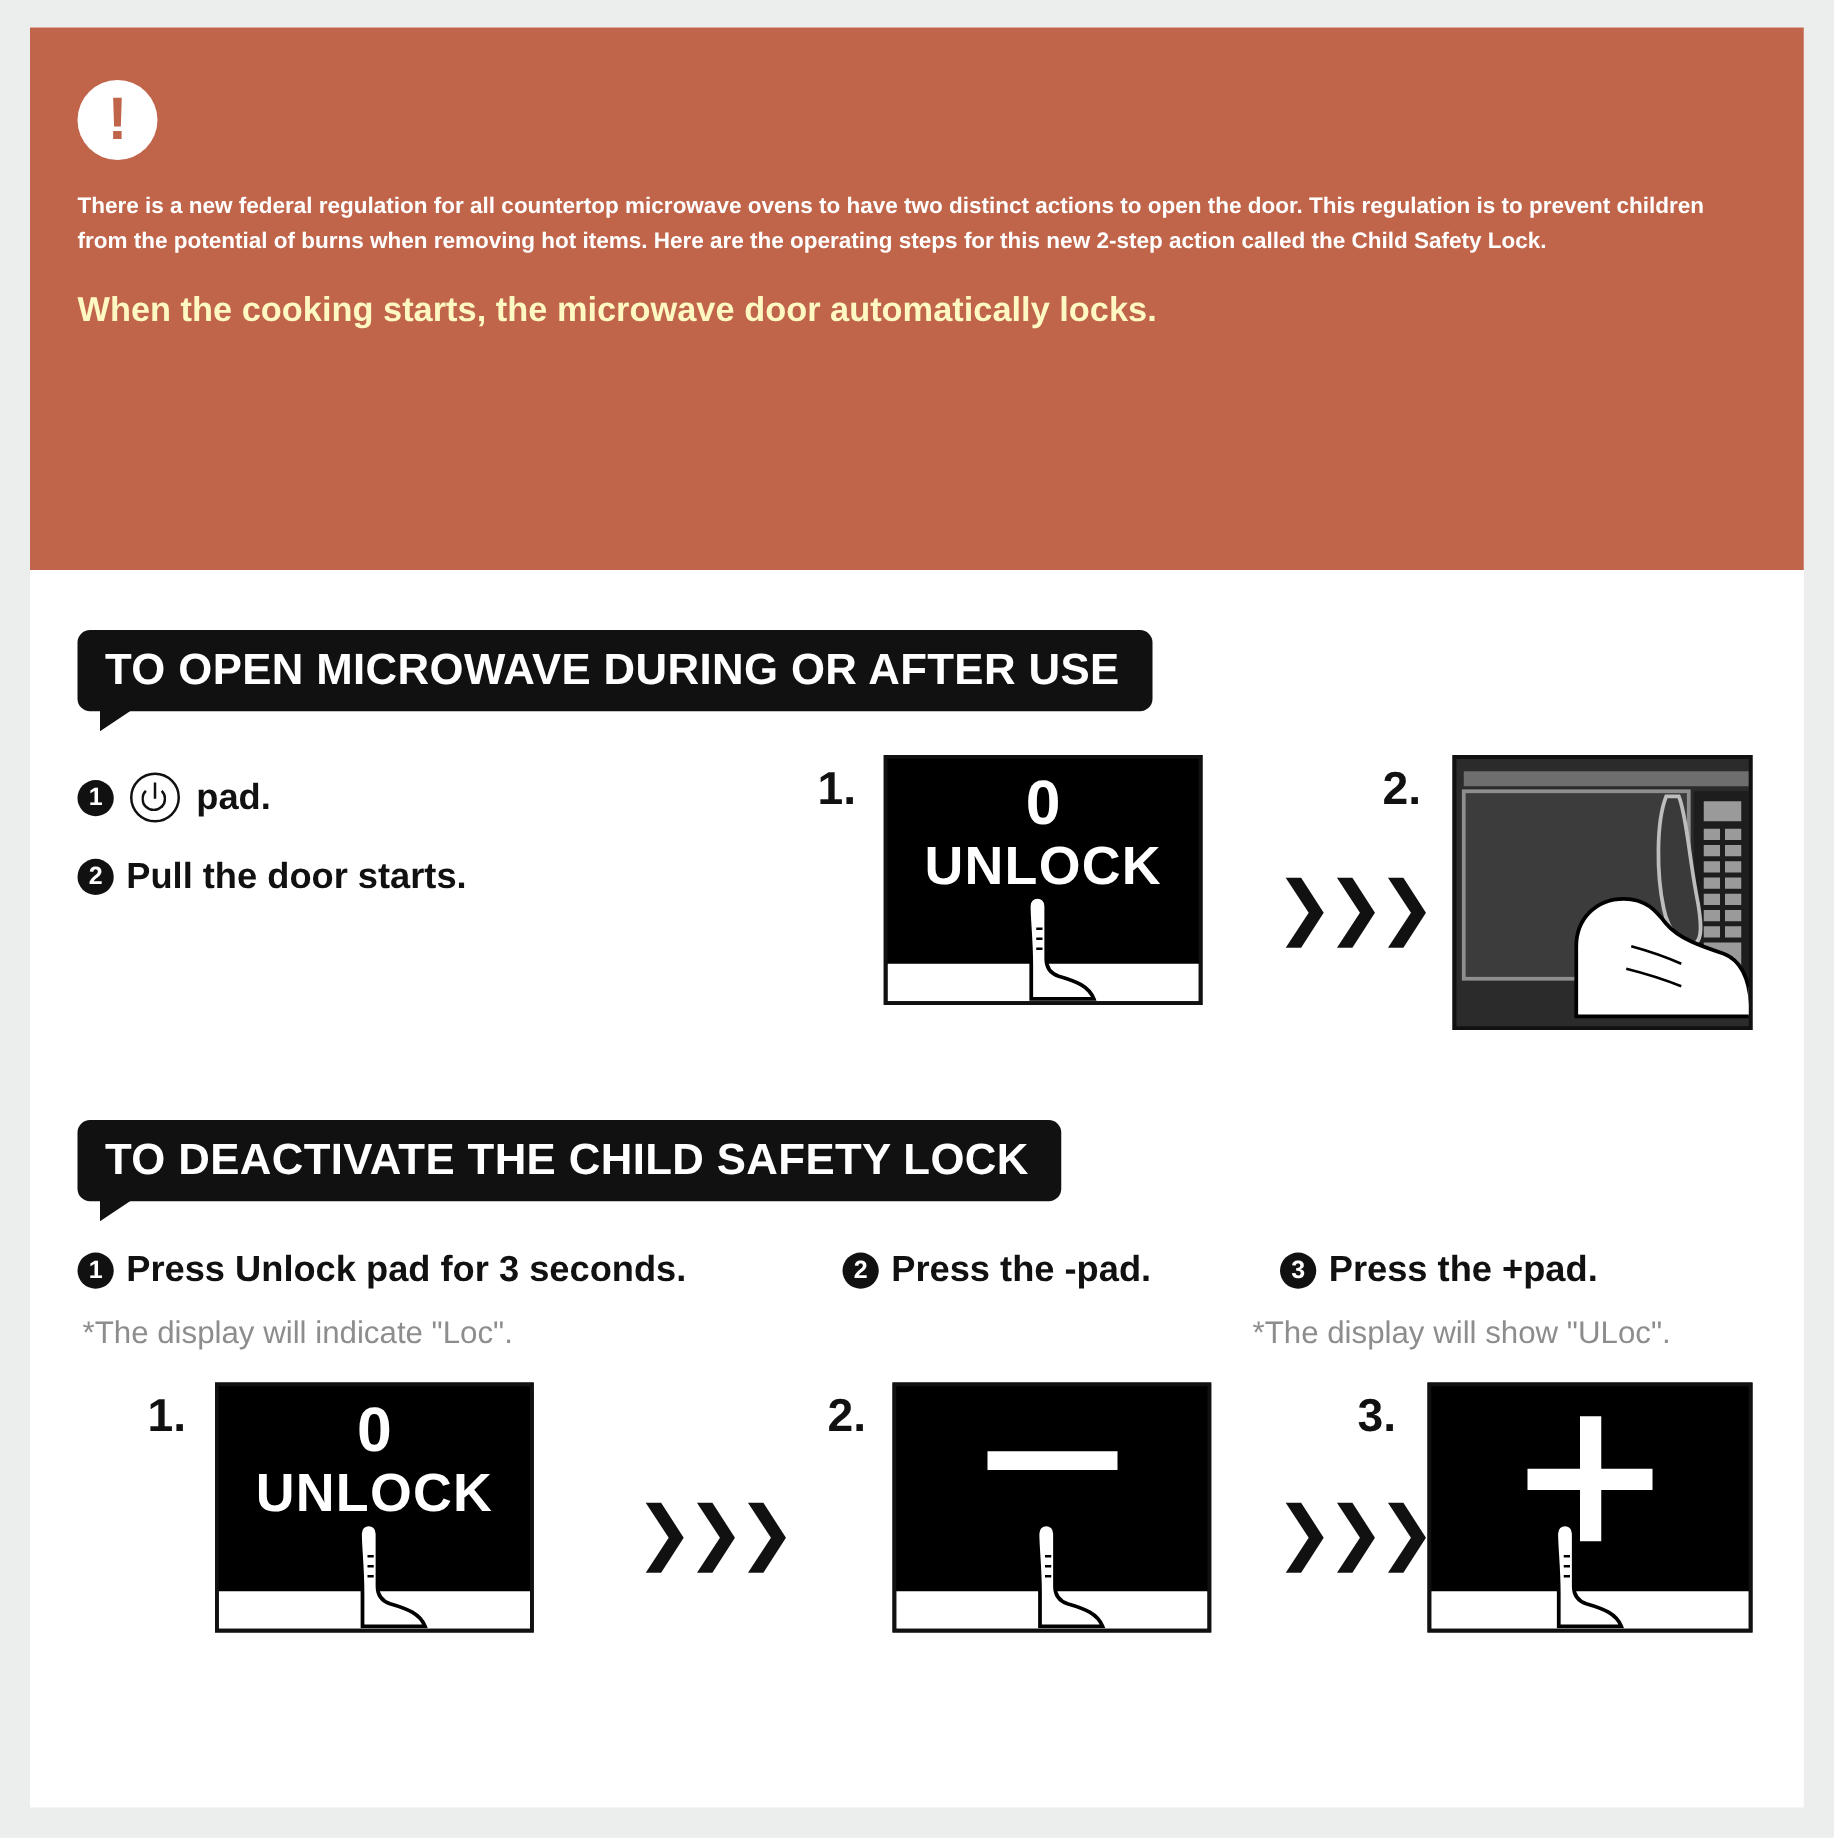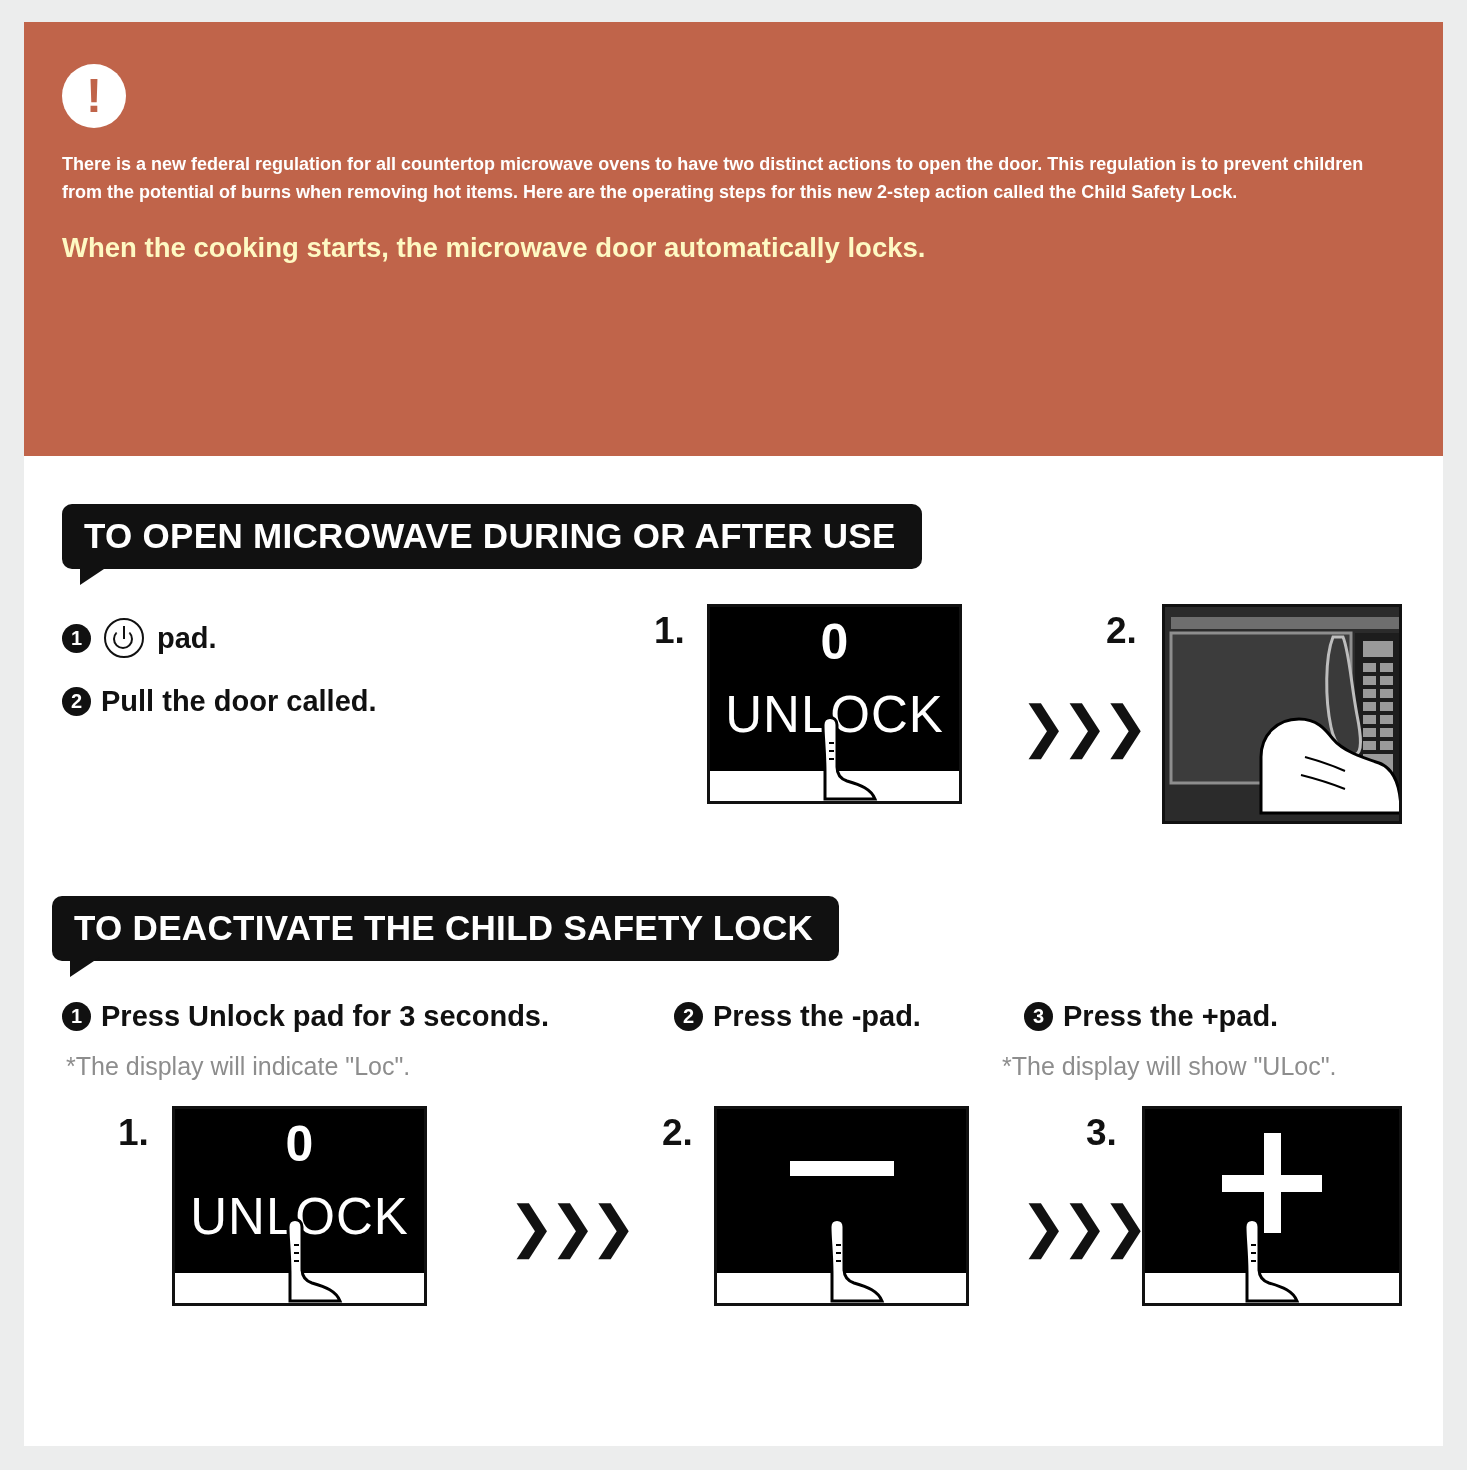--- a/index.html
+++ b/index.html
@@ -192,24 +192,23 @@
     font-size: 50px;
     font-weight: bold;
     font-family: "Liberation Sans", sans-serif;
   }
   .panel .unlock {
     position: absolute;
     left: 0; right: 0;
     top: 62px;
     text-align: center;
     color: #ffffff;
-    font-size: 51px;
-    font-weight: normal;
+    font-size: 43px;
+    font-weight: bold;
     letter-spacing: 1px;
-    margin-top: 16px;
   }
   .panel .minus-bar {
     position: absolute;
     left: 50%;
     transform: translateX(-50%);
     top: 52px;
     width: 104px;
     height: 15px;
     background: #ffffff;
   }
@@ -285,21 +284,21 @@
   </div>
 
   <div class="step-line" style="left:38px; top:596px;">
     <span class="num-badge">1</span>
     <span class="power-pad"></span>
     <span>pad.</span>
   </div>
 
   <div class="step-line" style="left:38px; top:663px;">
     <span class="num-badge">2</span>
-    <span>Pull the door called.</span>
+    <span>Pull the door starts.</span>
   </div>
 
   <div class="fig-num" style="left:630px; top:588px;">1.</div>
   <div class="panel" style="left:683px; top:582px; width:255px; height:200px;">
     <div class="zero">0</div>
     <div class="unlock">UNLOCK</div>
     <div class="base-bar"></div>
     <svg class="hand" width="120" height="120" viewBox="0 0 120 120">
       <path d="M50 118 L50 92 C50 70 48 56 48 44 C48 34 62 34 62 44 L62 86 C62 94 66 98 72 100 C86 104 96 108 100 118 Z" fill="#ffffff" stroke="#000000" stroke-width="3"></path>
       <path d="M54 62 l5 0 M54 70 l5 0 M54 78 l5 0" stroke="#000000" stroke-width="2"></path>
@@ -332,21 +331,21 @@
         <rect x="198" y="134" width="13" height="9"></rect>
           <rect x="215" y="134" width="13" height="9"></rect>
         <rect x="198" y="147" width="30" height="20"></rect>
       </g>
       <path d="M168 30 C160 50 160 92 166 120 C170 140 182 150 190 148 C198 146 196 128 192 108 C186 76 184 44 178 30 Z" fill="#3a3a3a" stroke="#bdbdbd" stroke-width="3"></path>
       <path d="M96 206 L96 150 C96 128 112 112 134 112 C152 112 160 122 168 132 C178 144 196 150 214 156 C230 162 236 180 236 206 Z" fill="#ffffff" stroke="#000000" stroke-width="3"></path>
       <path d="M140 150 q22 6 40 14 M136 168 q24 6 44 14" stroke="#000000" stroke-width="2" fill="none"></path>
     </svg>
   </div>
 
-  <div class="ribbon-wrap" style="left:28px; top:874px;">
+  <div class="ribbon-wrap" style="left:38px; top:874px;">
     <div class="ribbon">TO DEACTIVATE THE CHILD SAFETY LOCK</div>
   </div>
 
   <div class="step-line" style="left:38px; top:978px;">
     <span class="num-badge">1</span>
     <span>Press Unlock pad for 3 seconds.</span>
   </div>
   <div class="note-text" style="left:42px; top:1030px;">*The display will indicate "Loc".</div>
 
   <div class="step-line" style="left:650px; top:978px;">

